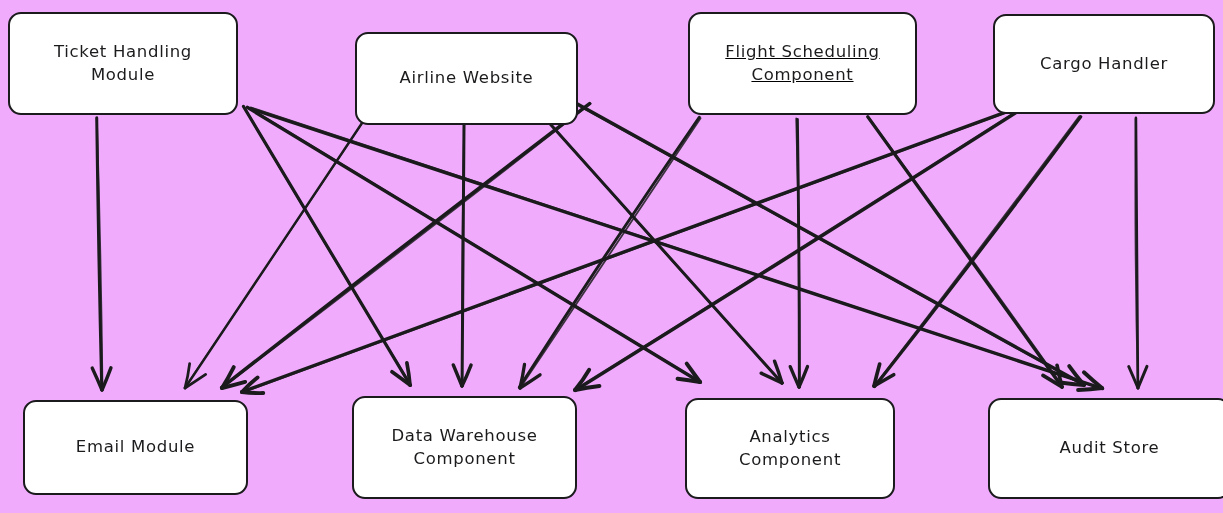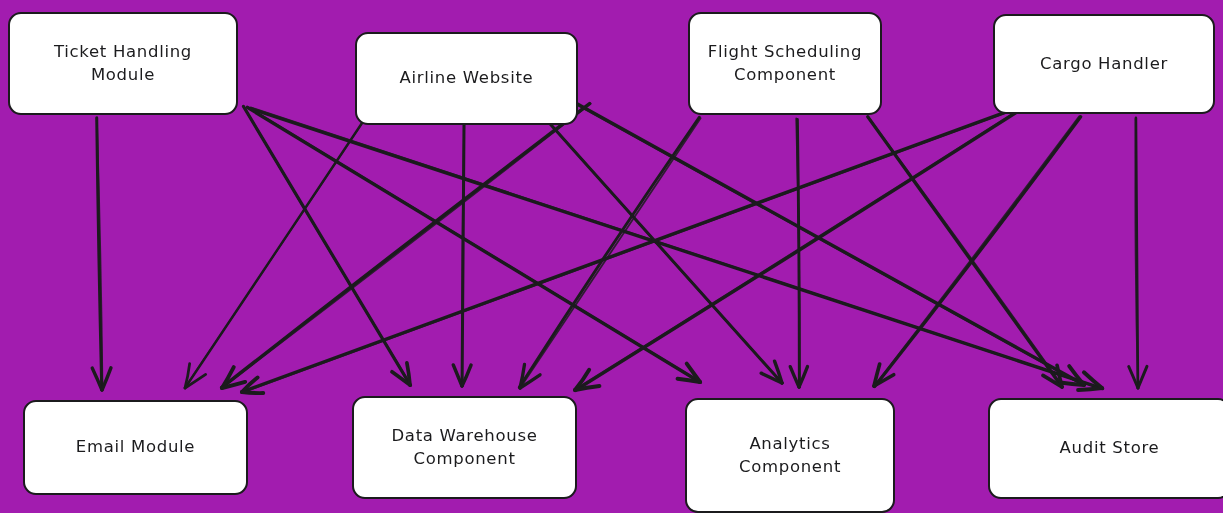--- a/index.html
+++ b/index.html
@@ -5,21 +5,21 @@
 <style>
   html, body {
     margin: 0;
     padding: 0;
     background: #ffffff;
   }
   #canvas {
     position: relative;
     width: 1223px;
     height: 513px;
-    background: #a21caf;
+    background: #f0abfc;
     overflow: hidden;
     font-family: "DejaVu Sans", sans-serif;
   }
   #edge-layer {
     position: absolute;
     left: 0;
     top: 0;
     width: 1223px;
     height: 513px;
   }
@@ -221,35 +221,35 @@
     </svg>
 
   <div id="node-layer">
       <div class="node" style="left: 8px; top: 12px; width: 230px; height: 103px; border-color: rgb(27, 27, 29);">
         <div class="node-label">Ticket Handling
 Module</div>
       </div>
       <div class="node" style="left: 355px; top: 32px; width: 223px; height: 93px; border-color: rgb(27, 27, 29);">
         <div class="node-label">Airline Website</div>
       </div>
-      <div class="node" style="left: 688px; top: 12px; width: 194px; height: 103px; border-color: rgb(27, 27, 29);">
+      <div class="node" style="left: 688px; top: 12px; width: 229px; height: 103px; border-color: rgb(27, 27, 29); text-decoration: underline;">
         <div class="node-label">Flight Scheduling
 Component</div>
       </div>
       <div class="node" style="left: 23px; top: 400px; width: 225px; height: 95px; border-color: rgb(27, 27, 29);">
         <div class="node-label">Email Module</div>
       </div>
       <div class="node" style="left: 993px; top: 14px; width: 222px; height: 100px; border-color: rgb(27, 27, 29);">
         <div class="node-label">Cargo Handler</div>
       </div>
       <div class="node" style="left: 352px; top: 396px; width: 225px; height: 103px; border-color: rgb(27, 27, 29);">
         <div class="node-label">Data Warehouse
 Component</div>
       </div>
-      <div class="node" style="left: 685px; top: 398px; width: 210px; height: 115px; border-color: rgb(27, 27, 29);">
+      <div class="node" style="left: 685px; top: 398px; width: 210px; height: 101px; border-color: rgb(27, 27, 29);">
         <div class="node-label">Analytics
 Component</div>
       </div>
       <div class="node" style="left: 988px; top: 398px; width: 243px; height: 101px; border-color: rgb(27, 27, 29);">
         <div class="node-label">Audit Store</div>
       </div>
     </div>
 
 </div>
 

